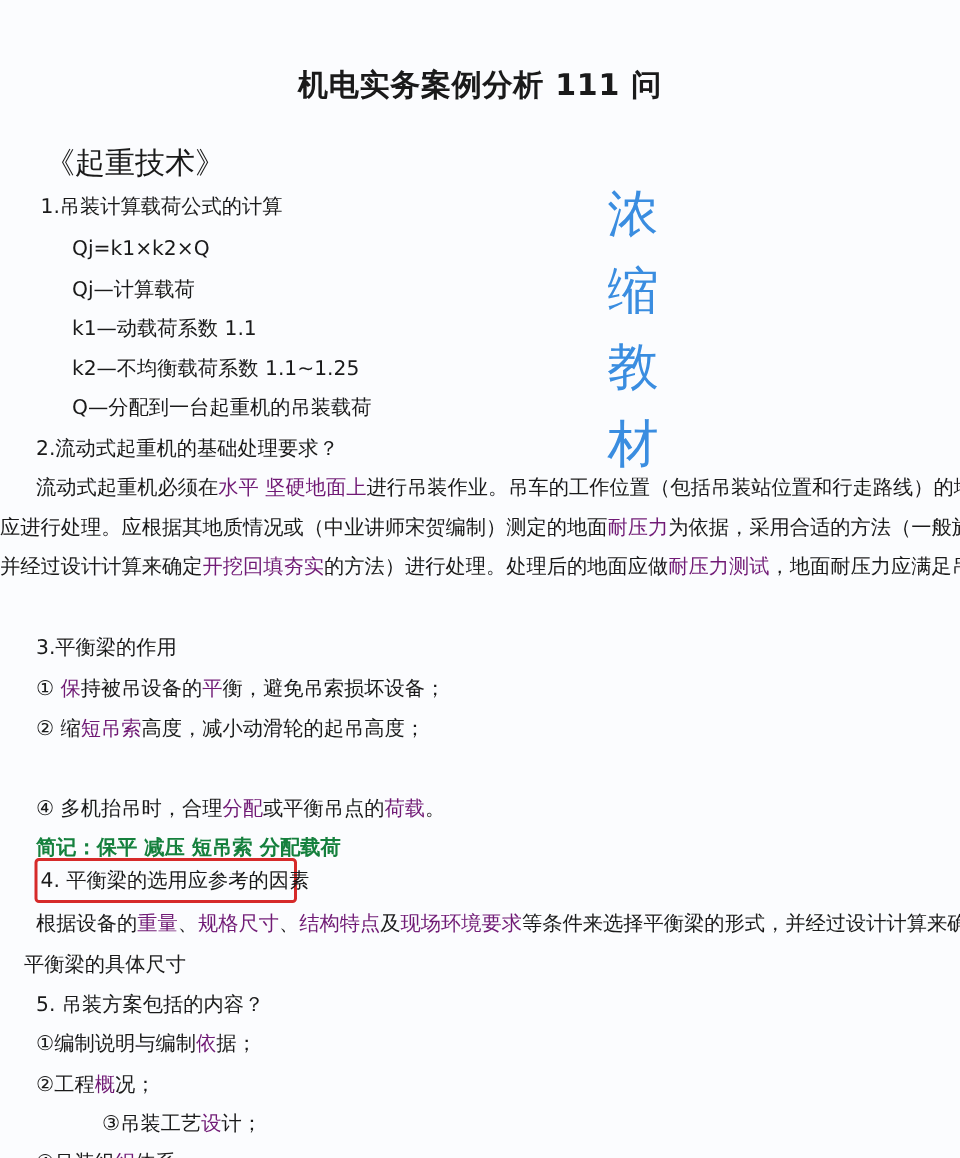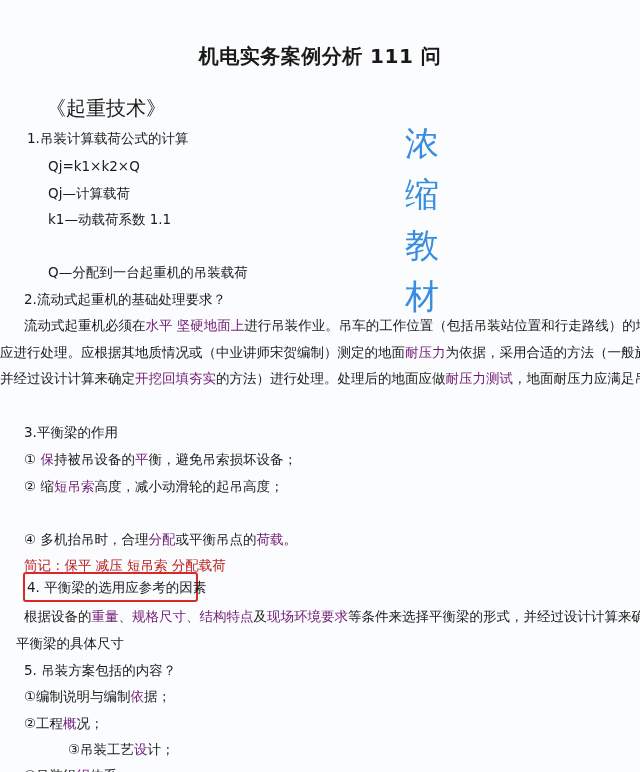--- a/index.html
+++ b/index.html
@@ -29,30 +29,29 @@
       font-size: 20px;
       font-weight: bold;
       letter-spacing: 0.5px;
     }
     .section-heading {
       position: absolute;
       left: 30px;
       top: 95px;
       font-size: 20px;
       font-weight: normal;
-      margin-left: 16px;
     }
     .line {
       position: absolute;
       font-size: 13.5px;
       white-space: nowrap;
       line-height: 20px;
     }
     .red { color: #701a75; }
-    .red-bold { color: #b91c1c; font-weight: normal; }
+    .red-bold { color: #15803d; font-weight: bold; }
     .watermark {
       position: absolute;
       left: 402px;
       top: 118px;
       width: 40px;
       color: #3a8de0;
       font-size: 34px;
       line-height: 51px;
       text-align: center;
     }
@@ -81,20 +80,21 @@
     <span>浓</span>
     <span>缩</span>
     <span>教</span>
     <span>材</span>
   </div>
 
   <div class="line" style="left:27px; top:128px;">1.吊装计算载荷公式的计算</div>
   <div class="line" style="left:48px; top:156px;">Qj=k1×k2×Q</div>
   <div class="line" style="left:48px; top:183px;">Qj—计算载荷</div>
   <div class="line" style="left:48px; top:209px;">k1—动载荷系数 1.1</div>
+  <div class="line" style="left:48px; top:236px;">k2—不均衡载荷系数 1.1~1.25</div>
   <div class="line" style="left:48px; top:262px;">Q—分配到一台起重机的吊装载荷</div>
 
   <div class="line" style="left:24px; top:289px;">2.流动式起重机的基础处理要求？</div>
   <div class="line rich" style="left:24px; top:315px;"><span>流动式起重机必须在</span><span class="red">水平 坚硬地面上</span><span>进行吊装作业。吊车的工作位置（包括吊装站位置和行走路线）的地基</span></div>
   <div class="line rich" style="left:0px; top:342px;"><span>应进行处理。应根据其地质情况或（中业讲师宋贺编制）测定的地面</span><span class="red">耐压力</span><span>为依据，采用合适的方法（一般施工</span></div>
   <div class="line rich" style="left:0px; top:368px;"><span>并经过设计计算来确定</span><span class="red">开挖回填夯实</span><span>的方法）进行处理。处理后的地面应做</span><span class="red">耐压力测试</span><span>，地面耐压力应满足吊车</span></div>
 
   <div class="line" style="left:24px; top:422px;">3.平衡梁的作用</div>
   <div class="line rich" style="left:24px; top:449px;"><span>① </span><span class="red">保</span><span>持被吊设备的</span><span class="red">平</span><span>衡，避免吊索损坏设备；</span></div>
   <div class="line rich" style="left:24px; top:476px;"><span>② 缩</span><span class="red">短吊索</span><span>高度，减小动滑轮的起吊高度；</span></div>

